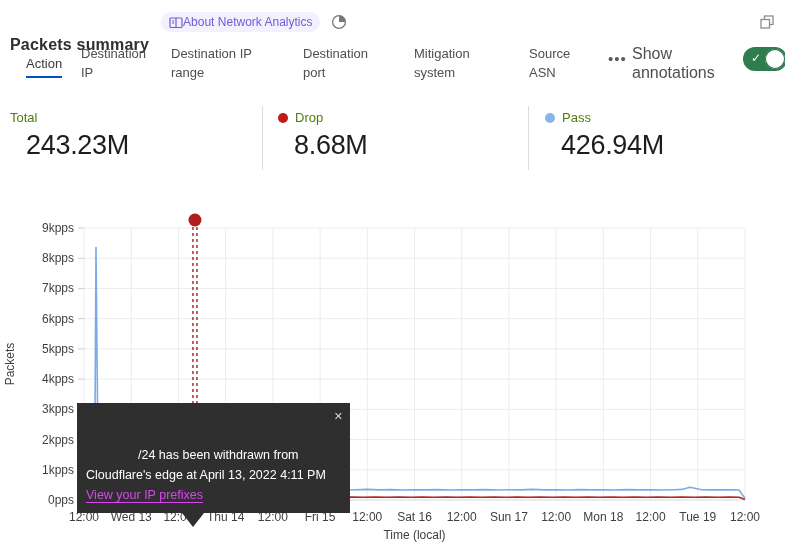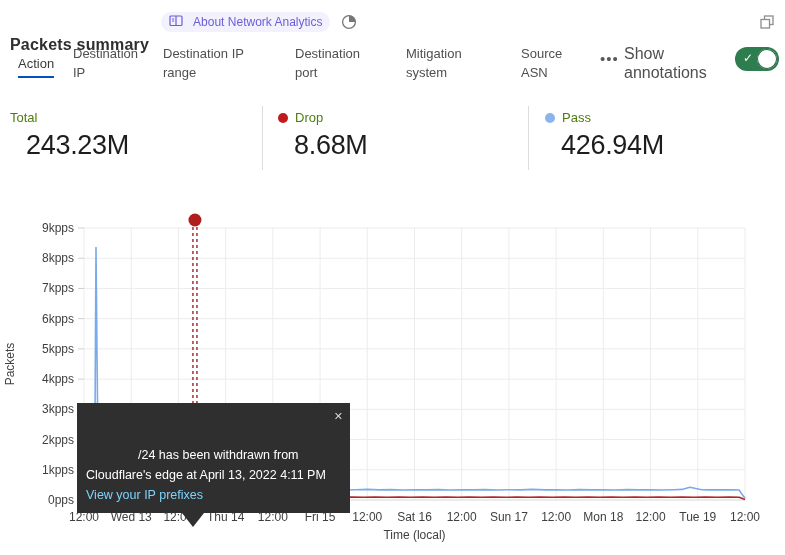--- a/index.html
+++ b/index.html
@@ -2,27 +2,27 @@
 <html><head>
 <meta charset="utf-8">
 <style>
   * { box-sizing: border-box; margin: 0; padding: 0; }
   body { font-family: "Liberation Sans", "DejaVu Sans", sans-serif; background: #fff; }
   .panel { position: relative; width: 785px; height: 555px; background: #fff; overflow: hidden; }
 
   
   .hdr { position: absolute; top: 8px; left: 10px; right: 10px; height: 28px; display: flex; align-items: center; }
   .title { font-size: 16px; font-weight: 700; color: #2f2f2f; letter-spacing: .2px; margin-top: 45px; }
-  .badge { display: inline-flex; align-items: flex-start; gap: 10px; margin-left: 12px; background: #f3f1fd;
+  .badge { display: inline-flex; align-items: flex-end; gap: 0; margin-left: 12px; background: #f3f1fd;
            color: #6a5fd6; font-size: 12px; padding: 3px 7px 3px 8px; border-radius: 10px; }
   .pie-btn { margin-left: 10px; display: inline-flex; cursor: pointer; }
   .expand-btn { margin-left: auto; display: inline-flex; cursor: pointer; }
 
   
-  .tabs { position: absolute; top: 44px; left: 8px; width: 724px; height: 48px; }
+  .tabs { position: absolute; top: 44px; left: 16px; width: 724px; height: 48px; }
   .tab { position: absolute; top: 0; font-size: 13px; line-height: 19px; color: #4f4f4f; cursor: pointer; }
   .tab.single { top: 10px; }
   .tab.active { color: #3a3a3a; border-bottom: 2px solid #0051c3; padding-bottom: 3px; }
   .tab-more { position: absolute; top: 6px; font-size: 15px; letter-spacing: 1px; color: #5a5a5a; cursor: pointer; }
   .anno-label { position: absolute; top: 0; font-size: 16px; line-height: 19px; color: #4f4f4f; width: 86px; }
   .toggle { position: absolute; left: 727px; top: 3px; width: 44px; height: 24px; background: #2e7d4f;
             border-radius: 12px; cursor: pointer; }
   .toggle .knob { position: absolute; top: 2px; right: 2px; width: 20px; height: 20px; background: #fff;
                   border-radius: 50%; box-shadow: inset 0 0 0 1px #25663f; }
   .toggle .check { position: absolute; left: 8px; top: 4px; color: #fff; font-size: 12px; }
@@ -36,21 +36,21 @@
   .vdiv { position: absolute; top: 0; width: 1px; height: 64px; background: #dcdcdc; }
 
   
   .chart-svg { position: absolute; left: 0; top: 195px; }
 
   
   .tip { position: absolute; left: 77px; top: 403px; width: 273px; background: #2f2f2f; color: #fff;
          font-size: 12.5px; line-height: 20px; padding: 6px 9px 8px 9px; z-index: 5; }
   .tip .l1 { padding-left: 52px; white-space: nowrap; margin-top: 36px; }
   .tip .l2 { white-space: nowrap; }
-  .tip a { color: #7dd3fc; text-underline-offset: 3px; cursor: pointer; }
+  .tip a { color: #d946ef; text-decoration: underline; text-underline-offset: 3px; cursor: pointer; }
   .tip .close { position: absolute; top: 3px; right: 7px; color: #d5d5d5; font-size: 11px; cursor: pointer; }
   .tip .pointer { position: absolute; left: 105px; top: 100%; width: 0; height: 0;
                   border-left: 11px solid transparent; border-right: 11px solid transparent;
                   border-top: 14px solid #2f2f2f; }
 </style>
 </head>
 <body>
 
 <div class="panel">
 

